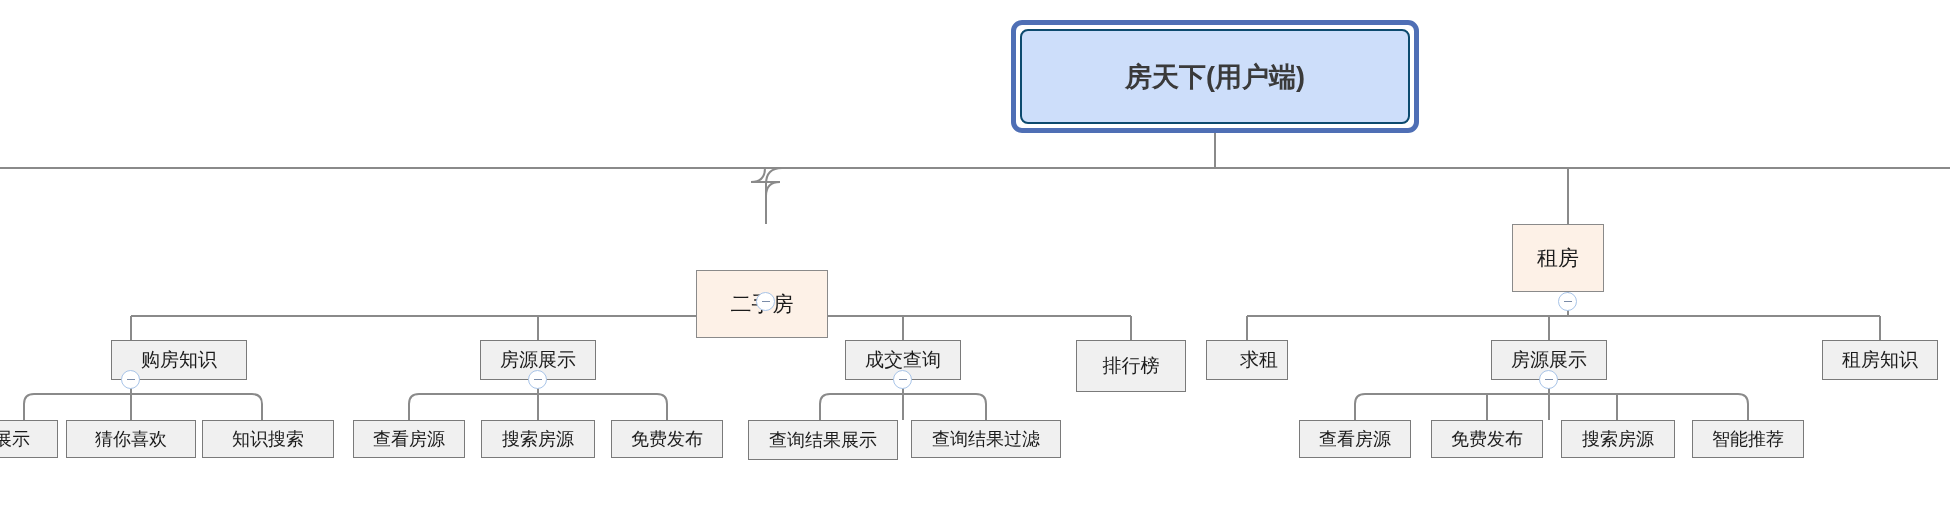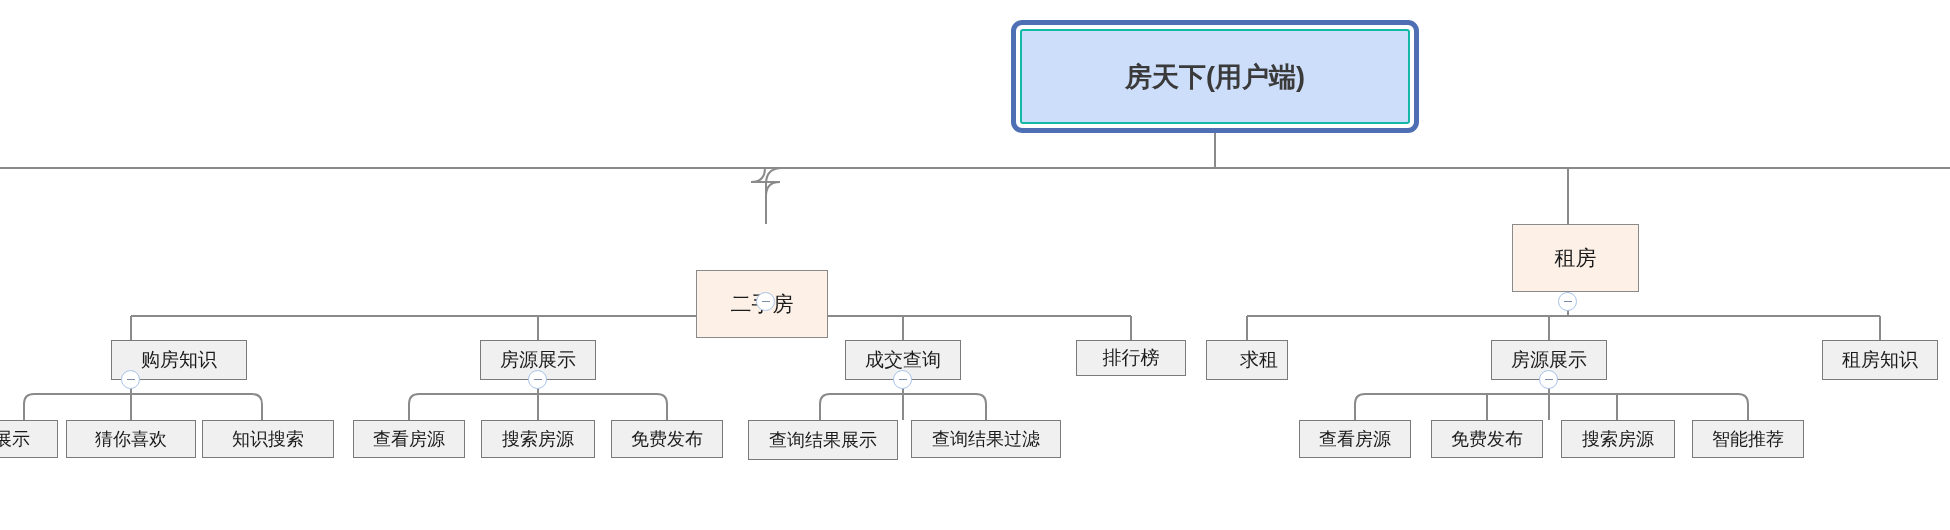--- a/index.html
+++ b/index.html
@@ -17,22 +17,22 @@
     position:absolute;
     box-sizing:border-box;
     display:flex;align-items:center;justify-content:center;
     white-space:nowrap;
     color:#1b1b1b;
   }
 
   
   .node.root{
     background:#cddefa;
-    border:2px solid #14b8a6;
-    border-radius:3px;
+    border:2px solid #0c4a6e;
+    border-radius:8px;
     font-size:27px;
     font-weight:bold;
     color:#3a3a3a;
     z-index:5;
   }
   .root-sel{
     position:absolute;
     border:5px solid #4f6fb5;
     border-radius:11px;
     background:transparent;
@@ -129,21 +129,21 @@
     <span>房天下(用户端)</span>
   </div>
 
   <div class="node l2" style="left:696px;top:224px;width:132px;height:68px;margin-top:46px;">
     <span>二手房</span>
   </div>
   <div class="badge" style="left:756px;top:292px;">
     <i></i>
   </div>
 
-  <div class="node l2" style="left:1512px;top:224px;width:127px;height:68px;">
+  <div class="node l2" style="left:1512px;top:224px;width:92px;height:68px;">
     <span>租房</span>
   </div>
   <div class="badge" style="left:1558px;top:292px;">
     <i></i>
   </div>
 
   <div class="node l3" style="left:63px;top:340px;width:136px;height:40px;margin-left:48px;">
     <span>购房知识</span>
   </div>
   <div class="badge" style="left:121px;top:370px;">
@@ -157,21 +157,21 @@
     <i></i>
   </div>
 
   <div class="node l3" style="left:845px;top:340px;width:116px;height:40px;">
     <span>成交查询</span>
   </div>
   <div class="badge" style="left:893px;top:370px;">
     <i></i>
   </div>
 
-  <div class="node l3" style="left:1076px;top:340px;width:110px;height:36px;text-align:center;">
+  <div class="node l3" style="left:1076px;top:340px;width:110px;height:52px;text-align:center;">
     <span>排行榜</span>
   </div>
 
   <div class="node l3" style="left:1206px;top:340px;width:82px;height:40px;padding-left:24px;">
     <span>求租</span>
   </div>
 
   <div class="node l3" style="left:1491px;top:340px;width:116px;height:40px;">
     <span>房源展示</span>
   </div>

